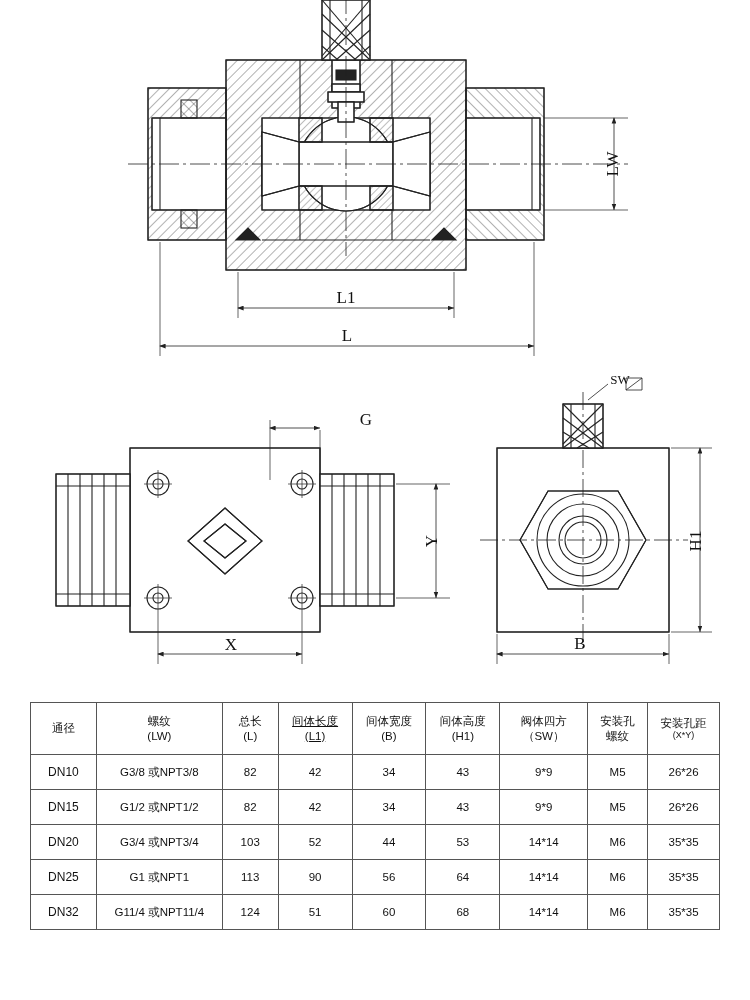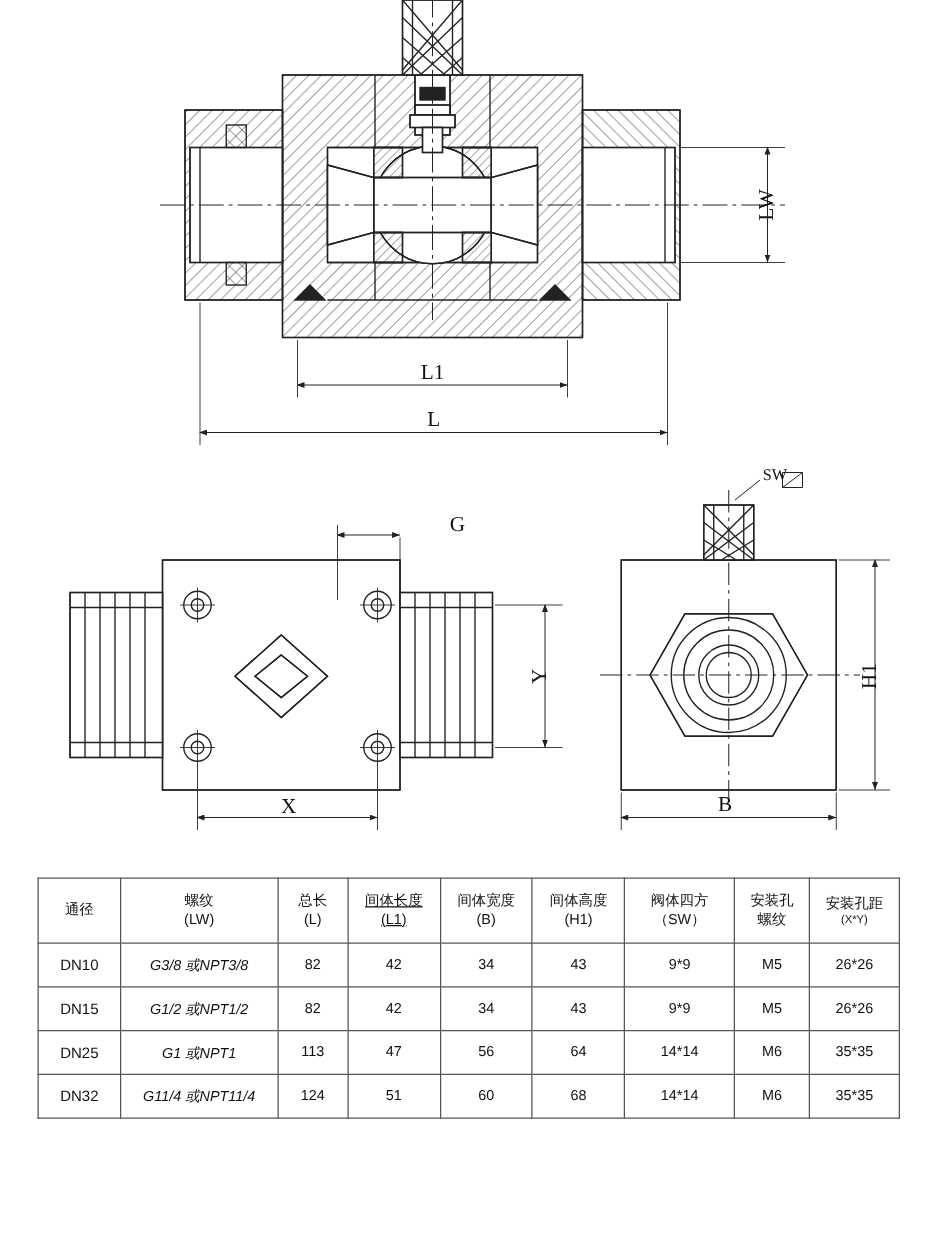--- a/index.html
+++ b/index.html
@@ -38,21 +38,21 @@
     height: 52px;
     font-weight: normal;
     font-size: 11.5px;
     line-height: 1.25;
   }
   table.spec tbody td {
     height: 35px;
     font-size: 11.5px;
   }
   table.spec tbody td.dn { font-size: 12px; }
-  table.spec tbody td.thread { font-size: 11.5px; font-style: italic; }
+  table.spec tbody td.thread { font-size: 11.5px; }
   .sub { font-size: 9px; }
   .colw1 { width: 66px; }
   .colw2 { width: 126px; }
   .colw3 { width: 56px; }
   .colw4 { width: 74px; text-decoration: underline; }
   .colw5 { width: 74px; margin-left: 21px; }
   .colw6 { width: 74px; }
   .colw7 { width: 88px; margin-top: 27px; }
   .colw8 { width: 60px; }
   .colw9 { width: 72px; }
@@ -362,24 +362,35 @@
           <td class="thread">G1/2  或NPT1/2</td>
           <td>82</td>
           <td>42</td>
           <td>34</td>
           <td>43</td>
           <td>9*9</td>
           <td>M5</td>
           <td>26*26</td>
         </tr>
         <tr>
+          <td class="dn">DN20</td>
+          <td class="thread">G3/4  或NPT3/4</td>
+          <td>103</td>
+          <td>52</td>
+          <td>44</td>
+          <td>53</td>
+          <td>14*14</td>
+          <td>M6</td>
+          <td>35*35</td>
+        </tr>
+        <tr>
           <td class="dn">DN25</td>
           <td class="thread">G1 或NPT1</td>
           <td>113</td>
-          <td>47</td>
+          <td>90</td>
           <td>56</td>
           <td>64</td>
           <td>14*14</td>
           <td>M6</td>
           <td>35*35</td>
         </tr>
         <tr>
           <td class="dn">DN32</td>
           <td class="thread">G11/4  或NPT11/4</td>
           <td>124</td>

